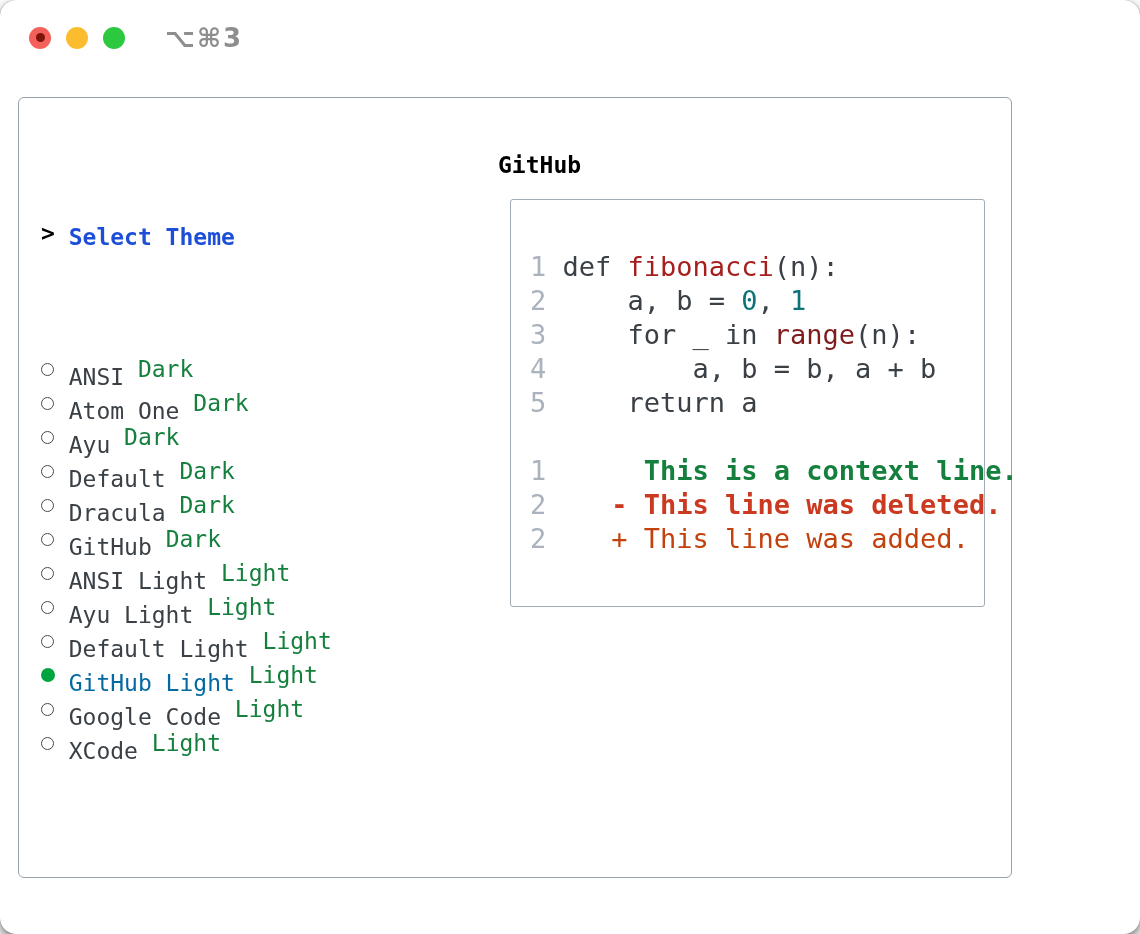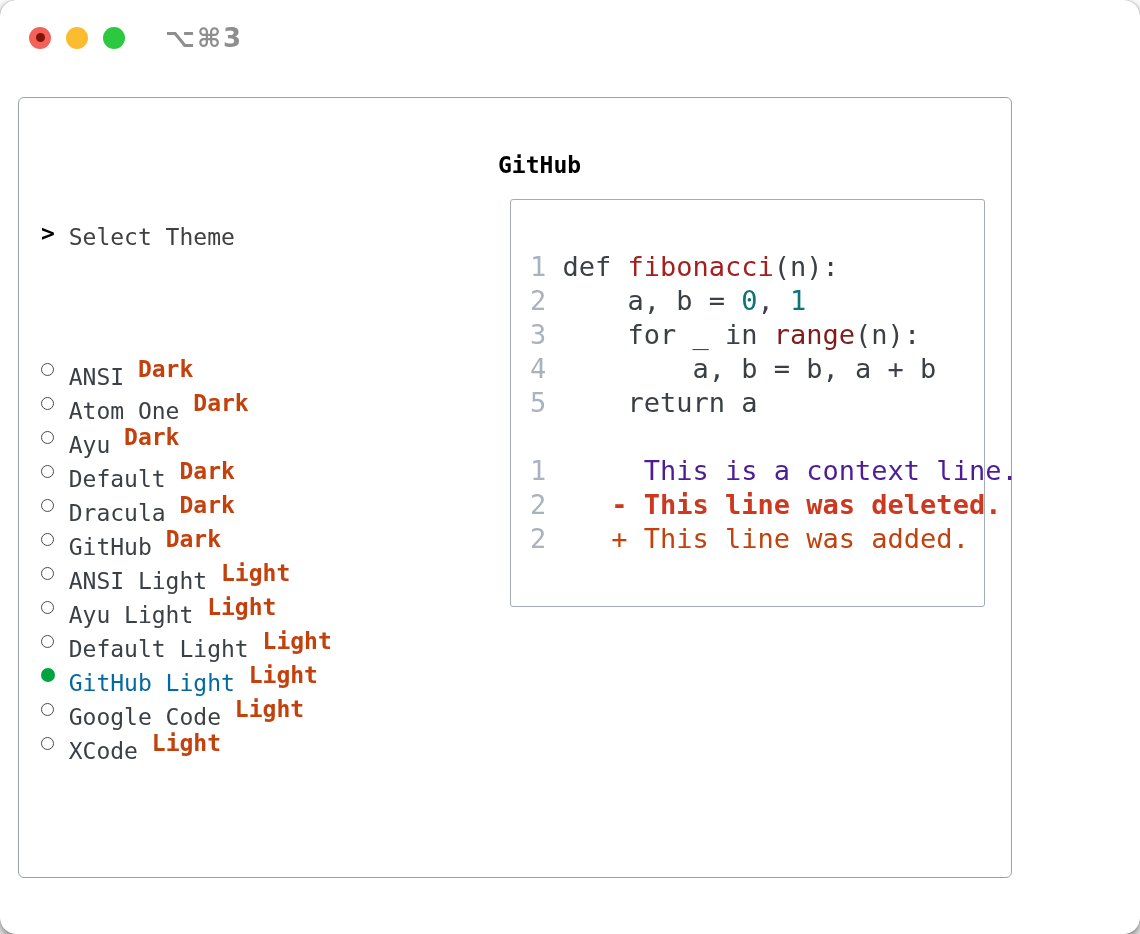--- a/index.html
+++ b/index.html
@@ -29,39 +29,39 @@
   .panel { position: absolute; left: 18px; top: 97px; width: 994px; height: 781px;
            border: 1.5px solid #98a2ac; border-radius: 6px; background: #fff; }
 
   .leftcol { position: absolute; left: 22px; top: 50px; font-size: 23px;
              line-height: 34px; white-space: pre; color: #3a4046; }
   .row { height: 34px; display: flex; align-items: center; }
   .bullet { display: inline-flex; width: 2ch; align-items: center; }
   .prompt { font-weight: bold; color: #000; }
   .circle { width: 13px; height: 13px; border: 1.6px solid #454b51; border-radius: 50%; }
   .circle.filled { width: 14px; height: 14px; border: none; background: #00a43e; }
-  .header-label { font-weight: normal; color: #404040; margin-top: 8px; }
+  .header-label { font-weight: bold; color: #1d4ed8; margin-top: 8px; }
   .tname { color: #3a4046; margin-top: 16px; }
   .selected .tname { color: #0369a1; }
-  .variant { color: #c2410c; margin-left: 1ch; font-weight: bold; }
+  .variant { color: #15803d; margin-left: 1ch; }
 
   
   .preview { position: absolute; left: 479px; top: 50px; }
   .preview-title { font-size: 23px; line-height: 34px; font-weight: bold; color: #000; }
   .preview-box { margin: 17px 0 0 12px; width: 475px; height: 408px;
                  border: 1.5px solid #a3abb5; border-radius: 3px;
                  padding: 50px 0 0 19px; font-size: 27px; line-height: 34px;
                  white-space: pre; background: #fff; }
   .cline { height: 34px; }
   .gut { display: inline-block; width: 2ch; color: #a9b2bd; }
   .seg-code    { color: #3a4046; }
   .seg-func    { color: #a51f1f; }
   .seg-num     { color: #0e7378; }
   .seg-builtin { color: #7f1d1d; }
-  .seg-context { color: #4c1d95; }
+  .seg-context { color: #15803d; font-weight: bold; }
   .seg-deleted { color: #cb3a20; font-weight: bold; }
   .seg-added   { color: #c2410c; }
 </style>
 </head>
 <body>
 
 <div class="window">
 
   <div class="titlebar">
     <span class="light red">

